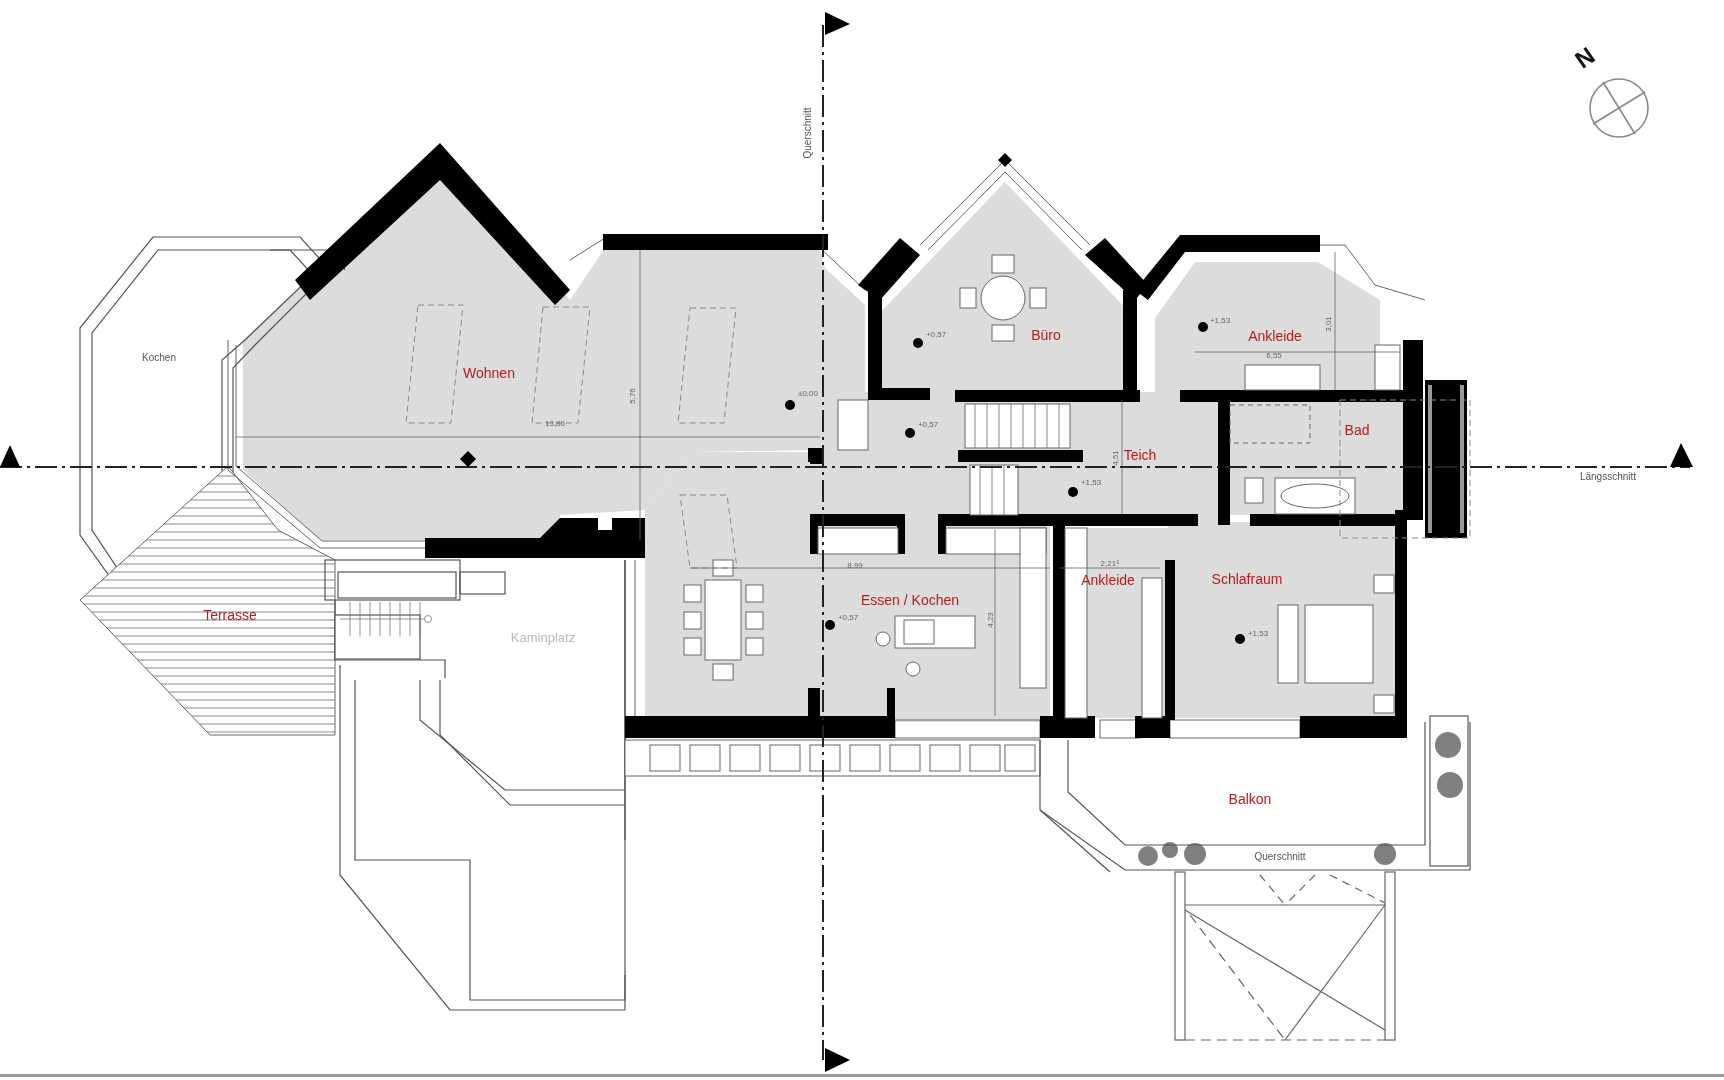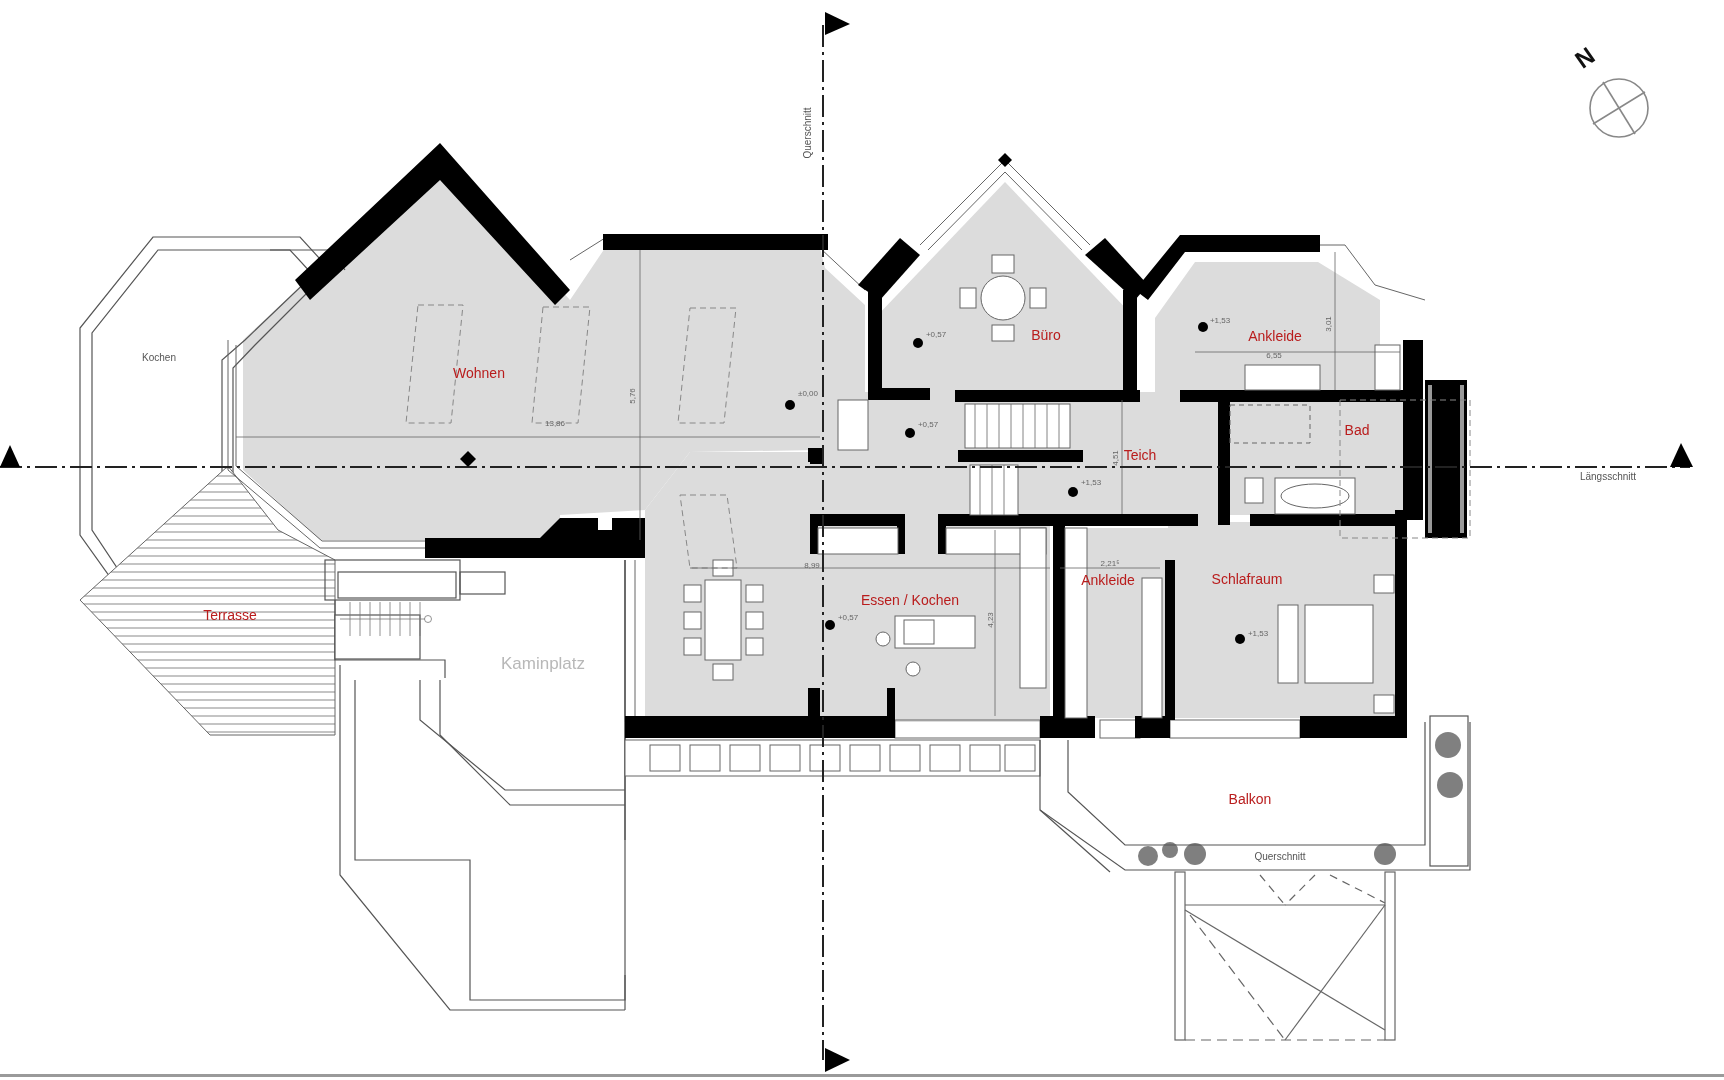--- a/index.html
+++ b/index.html
@@ -2,21 +2,21 @@
 <html><head>
 <meta charset="utf-8">
 <style>
   html, body { margin:0; padding:0; background:#ffffff; }
   body { width:1724px; height:1080px; overflow:hidden; position:relative; font-family:"Liberation Sans", sans-serif; }
   #plan { position:absolute; left:0; top:0; width:1724px; height:1080px; }
   .lbl { position:absolute; font-family:"Liberation Sans", sans-serif; color:#b91c1c; white-space:nowrap; transform:translate(-50%,-50%); }
   .room { font-size:14px; }
   .small { font-size:10px; color:#555; }
   .tiny { font-size:8px; color:#666; }
-  .faint { color:#b8b8b8; font-size:17px;margin-top:27px; }
+  .faint { color:#b8b8b8; font-size:13px; }
   .vert { transform:translate(-50%,-50%) rotate(-90deg); }
   .north { font-size:24px; font-weight:bold; color:#111; transform:translate(-50%,-50%) rotate(-35deg); }
   .bottom-line { position:absolute; left:0; top:1074px; width:1724px; height:3px; background:#9a9a9a; }
 </style>
 </head>
 <body>
 
 <svg id="plan" viewBox="0 0 1724 1080" xmlns="http://www.w3.org/2000/svg">
   <defs>
     <pattern id="deck" width="8" height="8" patternUnits="userSpaceOnUse">
@@ -294,21 +294,21 @@
     <circle cx="1240" cy="639" r="5"></circle>
   </g>
 
   <g fill="none" stroke="#888" stroke-width="1.6">
     <circle cx="1619" cy="108" r="29"></circle>
     <line x1="1603" y1="82" x2="1635" y2="134"></line>
     <line x1="1593" y1="124" x2="1645" y2="92"></line>
   </g>
 </svg>
 
-<div class="lbl room" style="left:479px;top:373px">Wohnen</div>
+<div class="lbl room" style="left:489px;top:373px">Wohnen</div>
 <div class="lbl room" style="left:1046px;top:335px">Büro</div>
 <div class="lbl room" style="left:1275px;top:336px">Ankleide</div>
 <div class="lbl room" style="left:1357px;top:430px">Bad</div>
 <div class="lbl room" style="left:1140px;top:455px">Teich</div>
 <div class="lbl room" style="left:910px;top:600px">Essen / Kochen</div>
 <div class="lbl room" style="left:1108px;top:580px">Ankleide</div>
 <div class="lbl room" style="left:1247px;top:579px">Schlafraum</div>
 <div class="lbl room" style="left:1250px;top:799px">Balkon</div>
 <div class="lbl room" style="left:230px;top:615px">Terrasse</div>
 <div class="lbl faint" style="left:543px;top:637px">Kaminplatz</div>
@@ -324,19 +324,19 @@
 <div class="lbl tiny" style="left:848px;top:617px">+0,57</div>
 <div class="lbl tiny" style="left:1091px;top:482px">+1,53</div>
 <div class="lbl tiny" style="left:1220px;top:320px">+1,53</div>
 <div class="lbl tiny" style="left:1258px;top:633px">+1,53</div>
 
 <div class="lbl tiny" style="left:555px;top:423px">13,86</div>
 <div class="lbl tiny vert" style="left:632px;top:396px">5,76</div>
 <div class="lbl tiny" style="left:1274px;top:355px">6,55</div>
 <div class="lbl tiny vert" style="left:1328px;top:324px">3,01</div>
 <div class="lbl tiny vert" style="left:1115px;top:458px">4,51</div>
-<div class="lbl tiny" style="left:812px;top:565px">8,99</div>
+<div class="lbl tiny" style="left:855px;top:565px">8,99</div>
 <div class="lbl tiny vert" style="left:990px;top:620px">4,23</div>
 <div class="lbl tiny" style="left:1110px;top:563px">2,21⁵</div>
 
 <div class="lbl north" style="left:1585px;top:58px">N</div>
 
 <div class="bottom-line"></div>
 
 </body></html>

